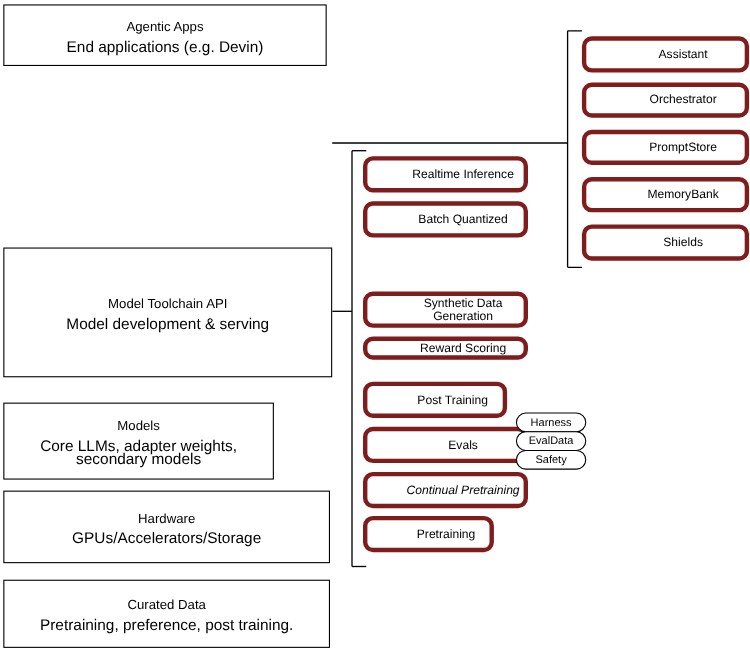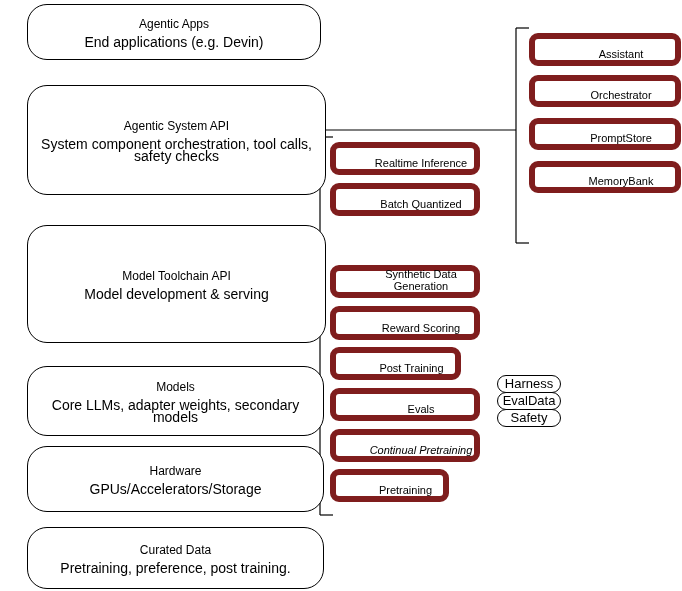--- a/index.html
+++ b/index.html
@@ -27,61 +27,60 @@
     border: 1px solid #000000;
     background: #ffffff;
     display: flex;
     flex-direction: column;
     align-items: center;
     justify-content: center;
     text-align: center;
     border-radius: 10px;
   }
   .stack-node {
-    border-radius: 20px;
-    margin-left: 24px;
+    border-radius: 0;
   }
   .node .title {
     font-size: 12px;
     line-height: 15px;
     color: #000000;
   }
   .node .subtitle {
     font-size: 14px;
     line-height: 12px;
     color: #000000;
     margin-top: 4px;
   }
   .pill {
     position: absolute;
     box-sizing: border-box;
-    border: 6px solid #7f1d1d;
+    border: 4px solid #7f1d1d;
     background: #ffffff;
     border-radius: 9px;
     display: flex;
-    align-items: flex-end;
+    align-items: center;
     justify-content: center;
     font-size: 11px;
     color: #000000;
     text-align: center;
     padding-left: 32px;
   }
   .tiny-pill {
     position: absolute;
     box-sizing: border-box;
     border: 1px solid #000000;
     background: #ffffff;
     border-radius: 10px;
     display: flex;
+    align-items: center;
     justify-content: center;
-    font-size: 13px;
+    font-size: 10px;
     color: #000000;
     text-align: center;
     z-index: 5;
-    margin-left: 28px;
   }
   svg.connectors {
     position: absolute;
     left: 0; top: 0;
     width: 682px;
     height: 591px;
     pointer-events: none;
   }
 </style>
 </head>
@@ -100,31 +99,27 @@
     <path d="M320 137 L320 515" stroke="#000000" stroke-width="1.2" fill="none"></path>
     <path d="M320 137 L333 137" stroke="#000000" stroke-width="1.2" fill="none"></path>
     <path d="M320 515 L333 515" stroke="#000000" stroke-width="1.2" fill="none"></path>
   </svg>
 
   <div class="node stack-node" style="left:3px; top:4px; width:294px; height:56px;">
     <div class="title">Agentic Apps</div>
     <div class="subtitle">End applications (e.g. Devin)</div>
   </div>
 
-  <div class="node stack-node" style="left:3px; top:85px; width:299px; height:110px;">
-    <div class="title">Agentic System API</div>
-    <div class="subtitle">System component orchestration, tool calls, safety checks</div>
-  </div>
 
   <div class="node stack-node" style="left:3px; top:225px; width:299px; height:118px;">
     <div class="title">Model Toolchain API</div>
     <div class="subtitle">Model development &amp; serving</div>
   </div>
 
-  <div class="node stack-node" style="left:3px; top:366px; width:297px; height:70px;justify-content:center;">
+  <div class="node stack-node" style="left:3px; top:366px; width:246px; height:70px;justify-content:center;">
     <div class="title">Models</div>
     <div class="subtitle">Core LLMs, adapter weights, secondary models</div>
   </div>
 
   <div class="node stack-node" style="left:3px; top:446px; width:297px; height:66px;">
     <div class="title">Hardware</div>
     <div class="subtitle">GPUs/Accelerators/Storage</div>
   </div>
 
   <div class="node stack-node" style="left:3px; top:527px; width:297px; height:62px;">
@@ -137,31 +132,34 @@
   </div>
   <div class="pill" style="left:529px; top:75px; width:152px; height:32px;">
     <span>Orchestrator</span>
   </div>
   <div class="pill" style="left:529px; top:118px; width:152px; height:32px;">
     <span>PromptStore</span>
   </div>
   <div class="pill" style="left:529px; top:161px; width:152px; height:32px;">
     <span>MemoryBank</span>
   </div>
+  <div class="pill" style="left:529px; top:204px; width:152px; height:33px;">
+    <span>Shields</span>
+  </div>
 
   <div class="pill" style="left:330px; top:142px; width:150px; height:33px;">
     <span>Realtime Inference</span>
   </div>
   <div class="pill" style="left:330px; top:183px; width:150px; height:33px;">
     <span>Batch Quantized</span>
   </div>
   <div class="pill" style="left:330px; top:265px; width:150px; height:33px;">
     <span>Synthetic Data Generation</span>
   </div>
-  <div class="pill" style="left:330px; top:306px; width:150px; height:34px;">
+  <div class="pill" style="left:330px; top:306px; width:150px; height:21px;">
     <span>Reward Scoring</span>
   </div>
   <div class="pill" style="left:330px; top:347px; width:131px; height:33px;">
     <span>Post Training</span>
   </div>
   <div class="pill" style="left:330px; top:388px; width:150px; height:33px;">
     <span>Evals</span>
   </div>
   <div class="pill" style="left:330px; top:429px; width:150px; height:33px;font-style:italic;">
     <span>Continual Pretraining</span>

